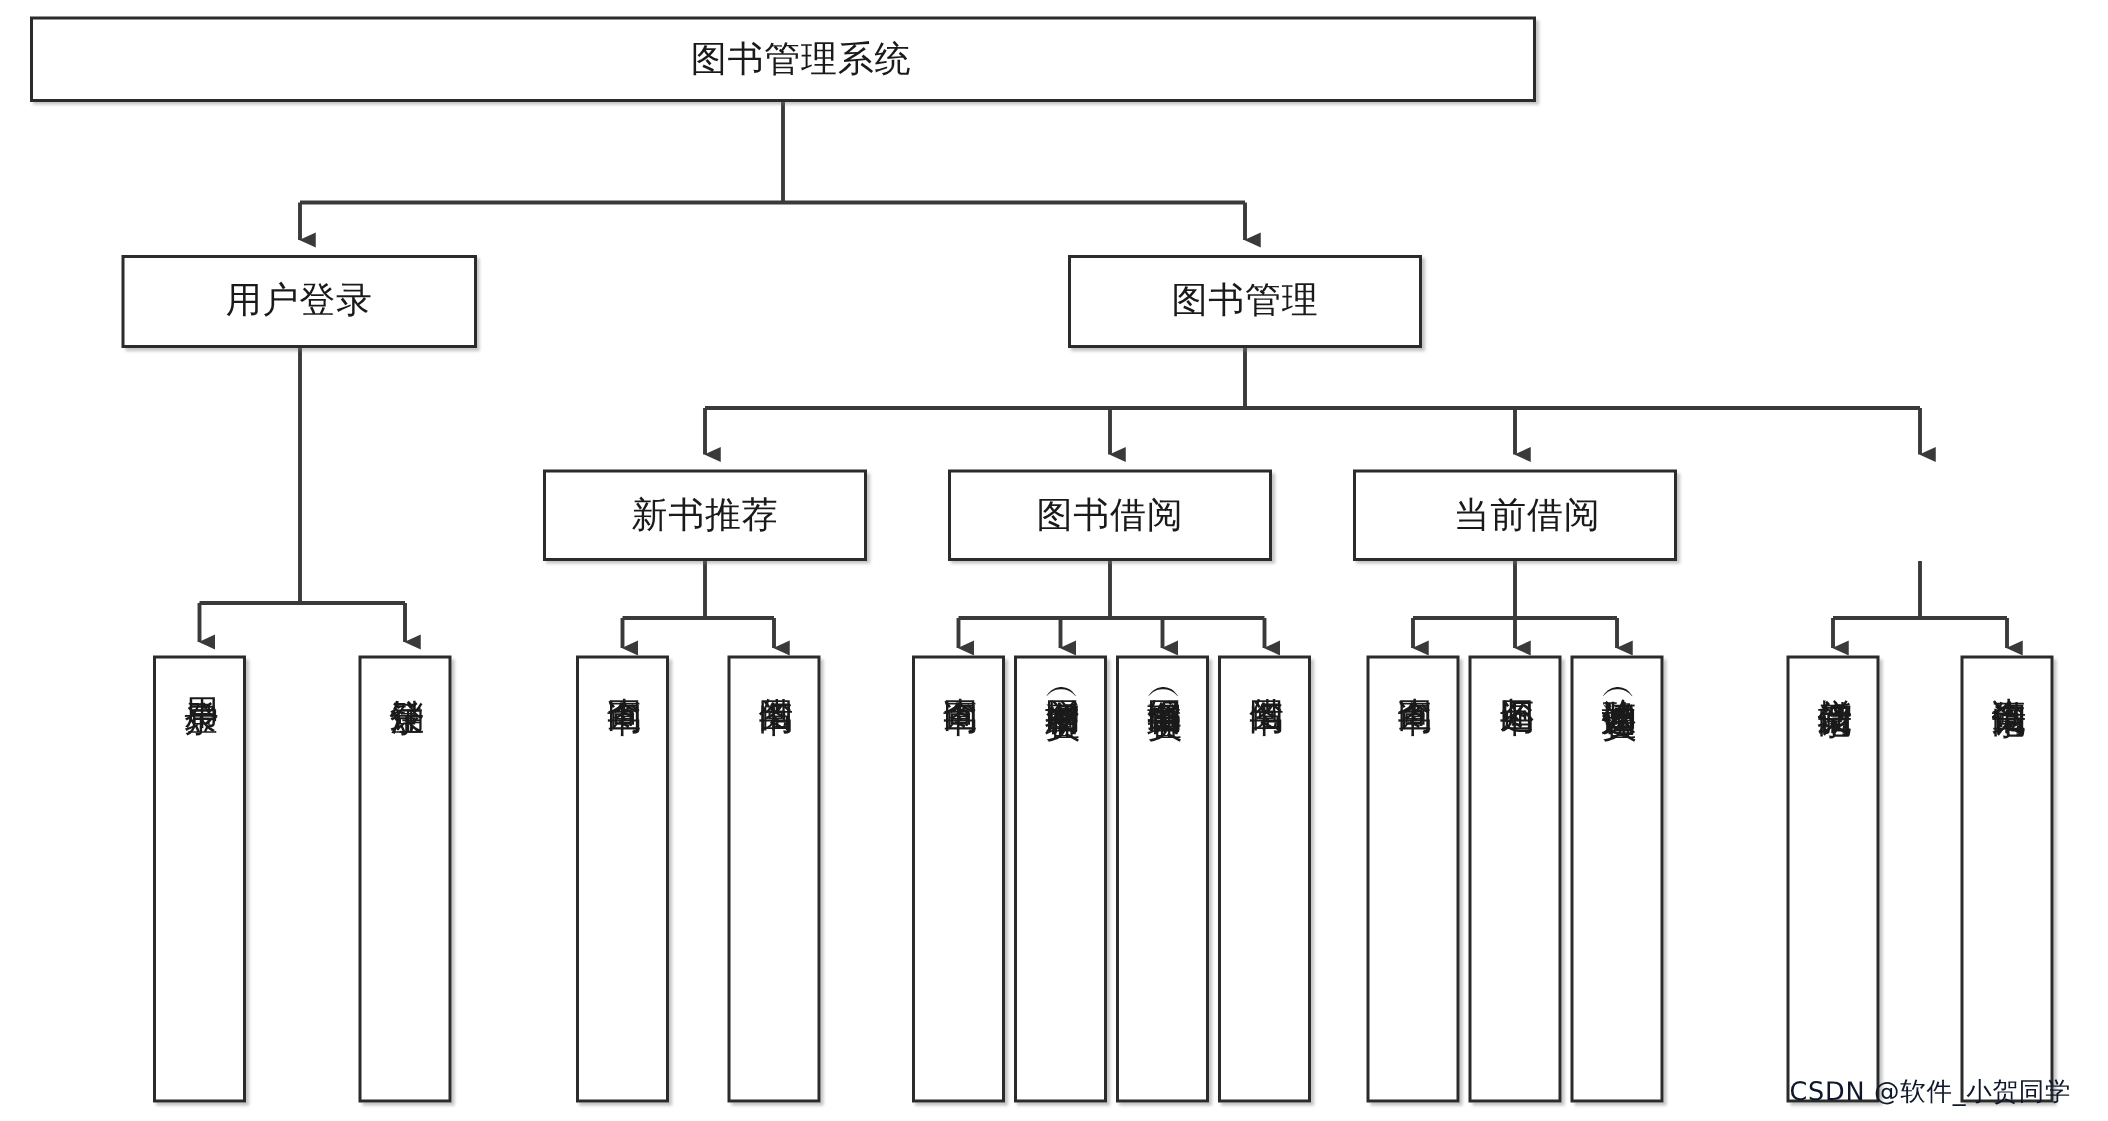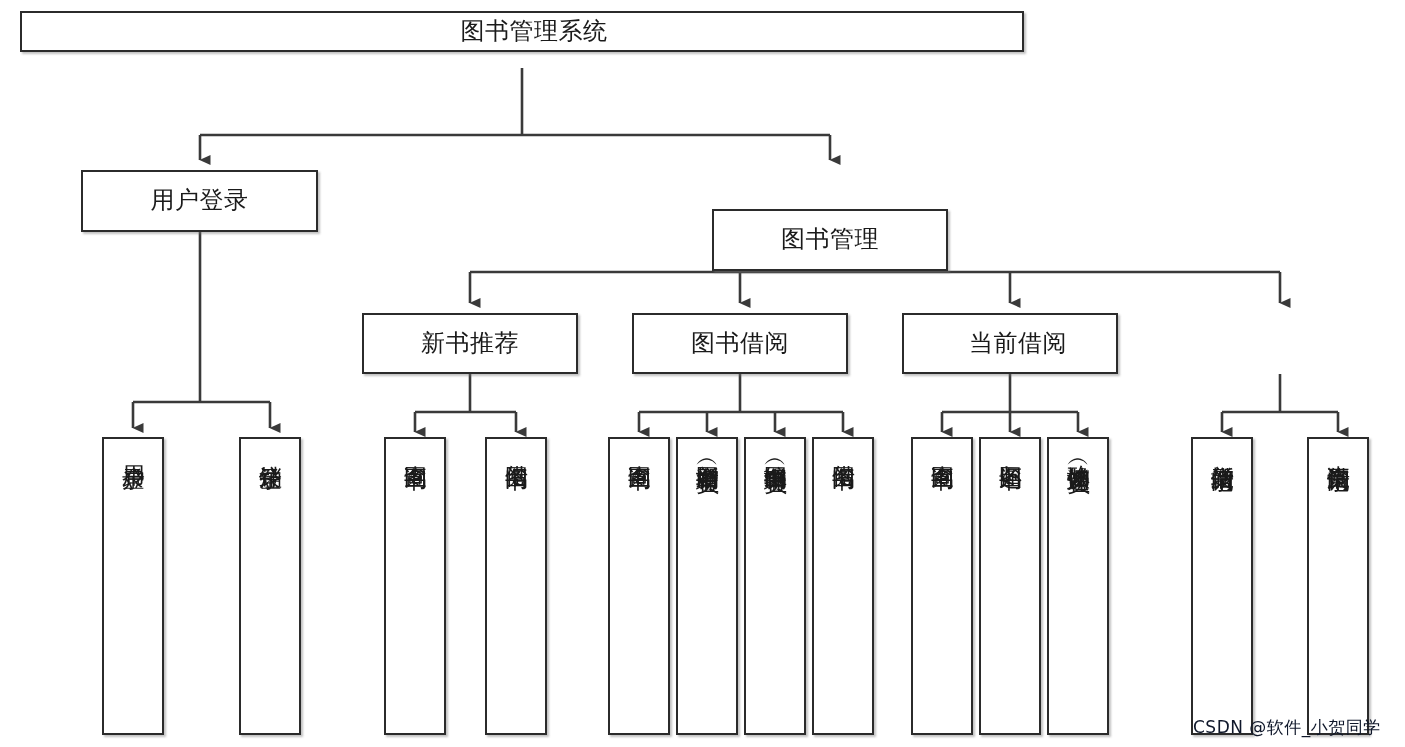--- a/index.html
+++ b/index.html
@@ -119,28 +119,28 @@
       <path d="M 1010 412 L 1010 432" marker-end="url(#arrow)"></path>
       <path d="M 1078 412 L 1078 432" marker-end="url(#arrow)"></path>
 
       <path d="M 1280 374 L 1280 412"></path>
       <path d="M 1222 412 L 1338 412"></path>
       <path d="M 1222 412 L 1222 432" marker-end="url(#arrow)"></path>
       <path d="M 1338 412 L 1338 432" marker-end="url(#arrow)"></path>
     </g>
   </svg>
 
-  <div class="node horiz" style="left:20px; top:11px; width:1004px; height:41px;padding-left:24px;">
+  <div class="node horiz" style="left:20px; top:11px; width:1004px; height:57px;padding-left:24px;">
     <span class="node-label">图书管理系统</span>
   </div>
 
   <div class="node horiz" style="left:81px; top:170px; width:237px; height:62px;">
     <span class="node-label">用户登录</span>
   </div>
-  <div class="node horiz" style="left:712px; top:170px; width:236px; height:62px;margin-top:39px;">
+  <div class="node horiz" style="left:712px; top:170px; width:236px; height:62px;">
     <span class="node-label">图书管理</span>
   </div>
 
   <div class="node horiz" style="left:632px; top:313px; width:216px; height:61px;">
     <span class="node-label">图书借阅</span>
   </div>
   <div class="node horiz" style="left:362px; top:313px; width:216px; height:61px;">
     <span class="node-label">新书推荐</span>
   </div>
   <div class="node horiz" style="left:902px; top:313px; width:216px; height:61px;padding-left:16px;">

